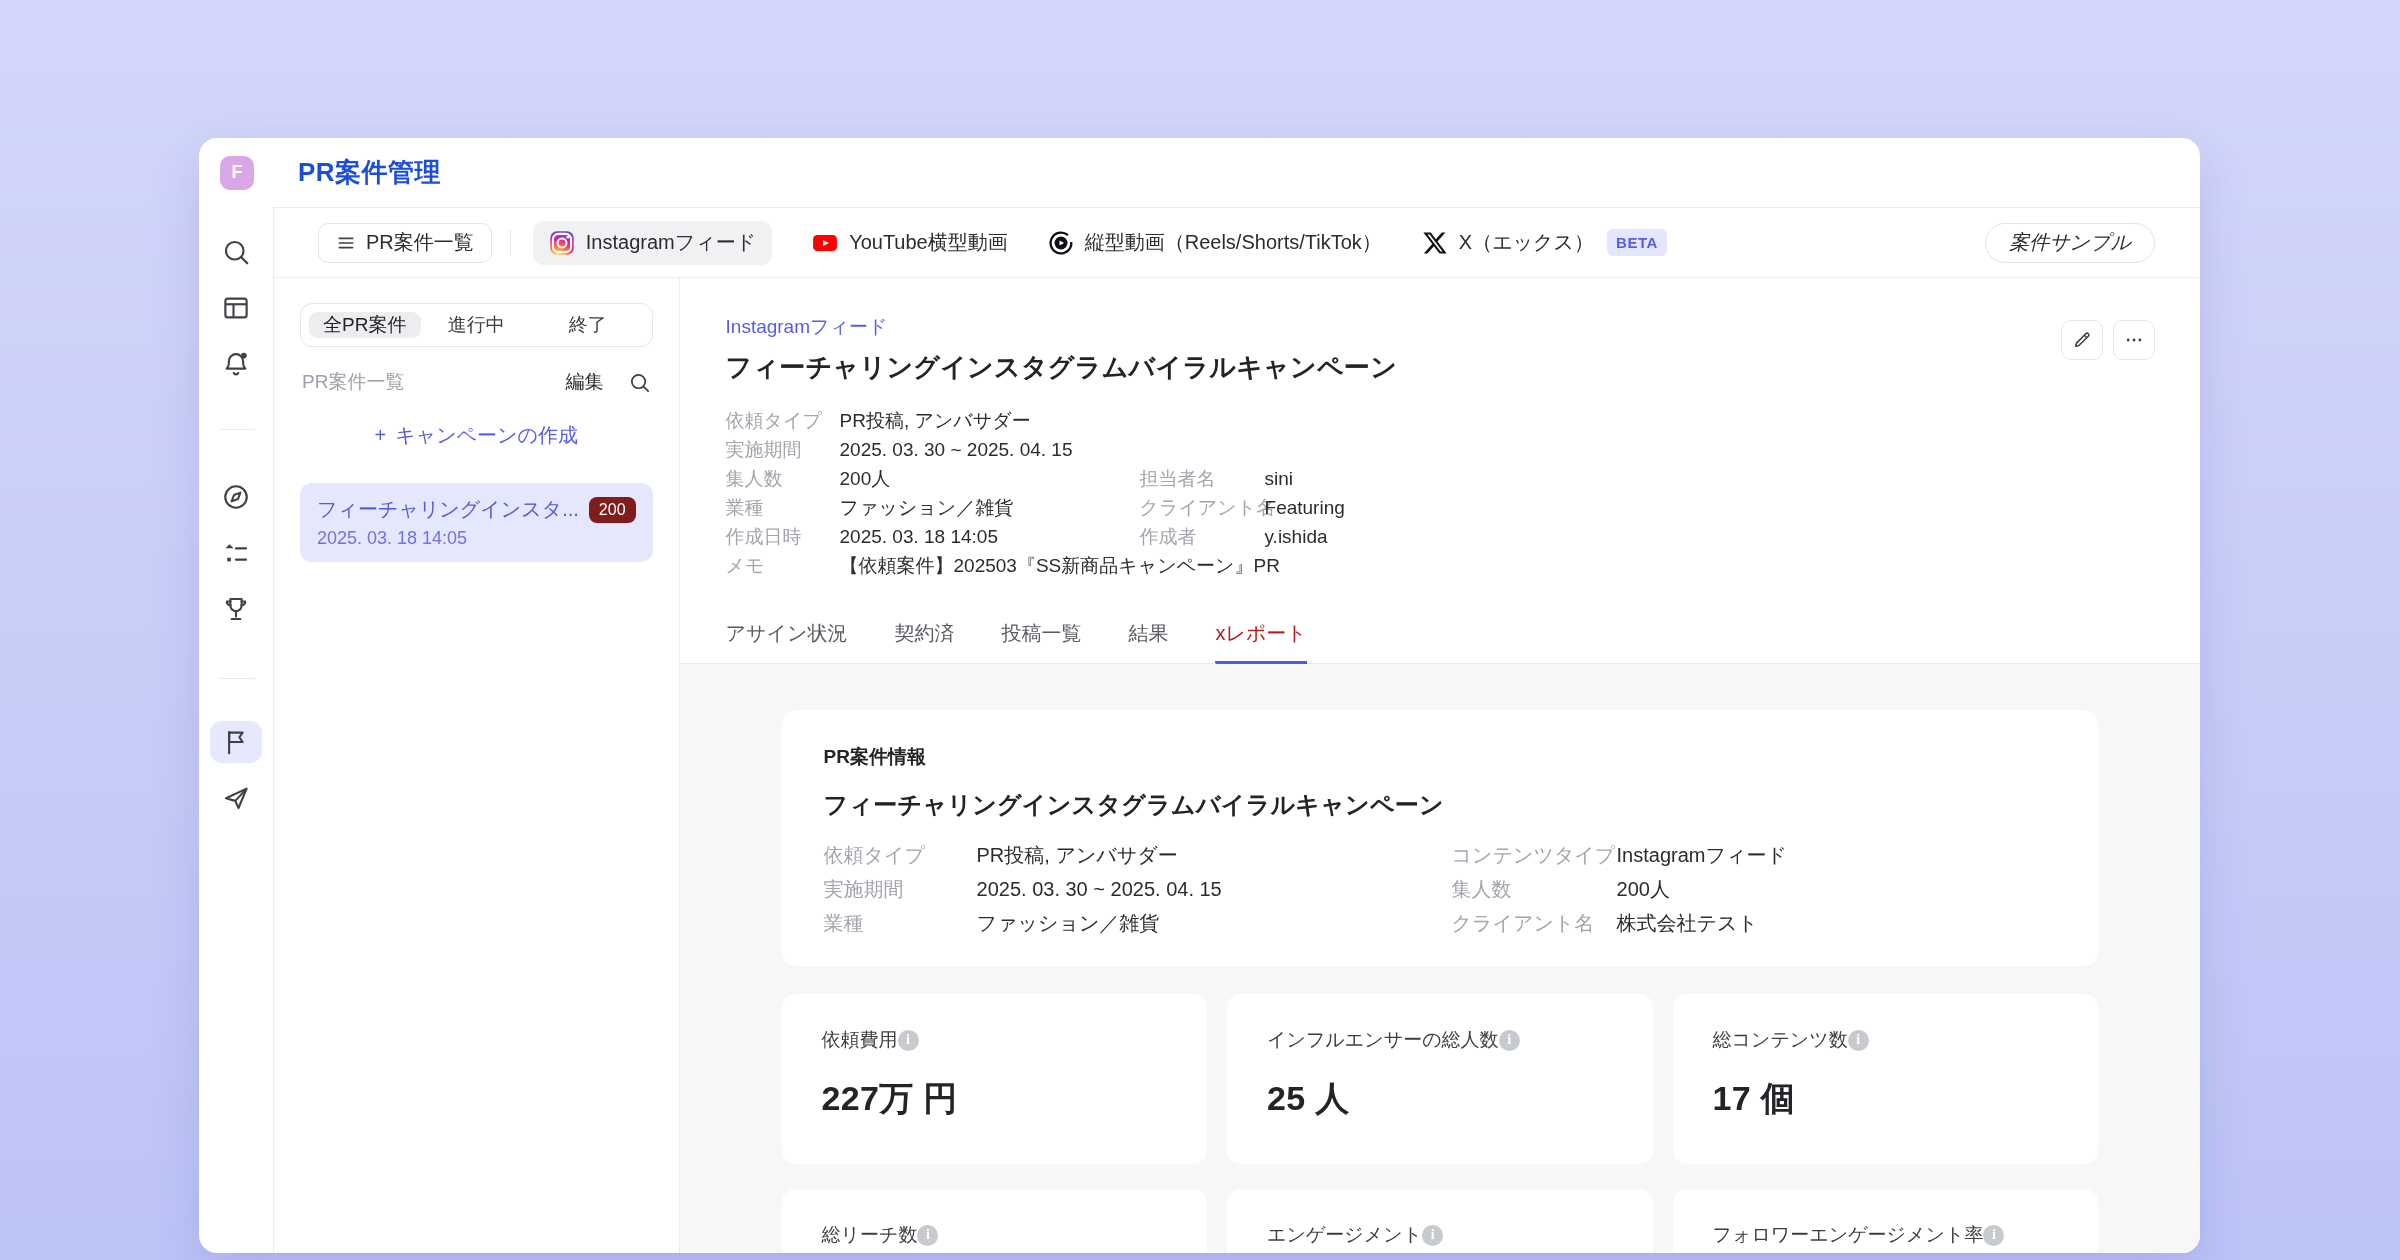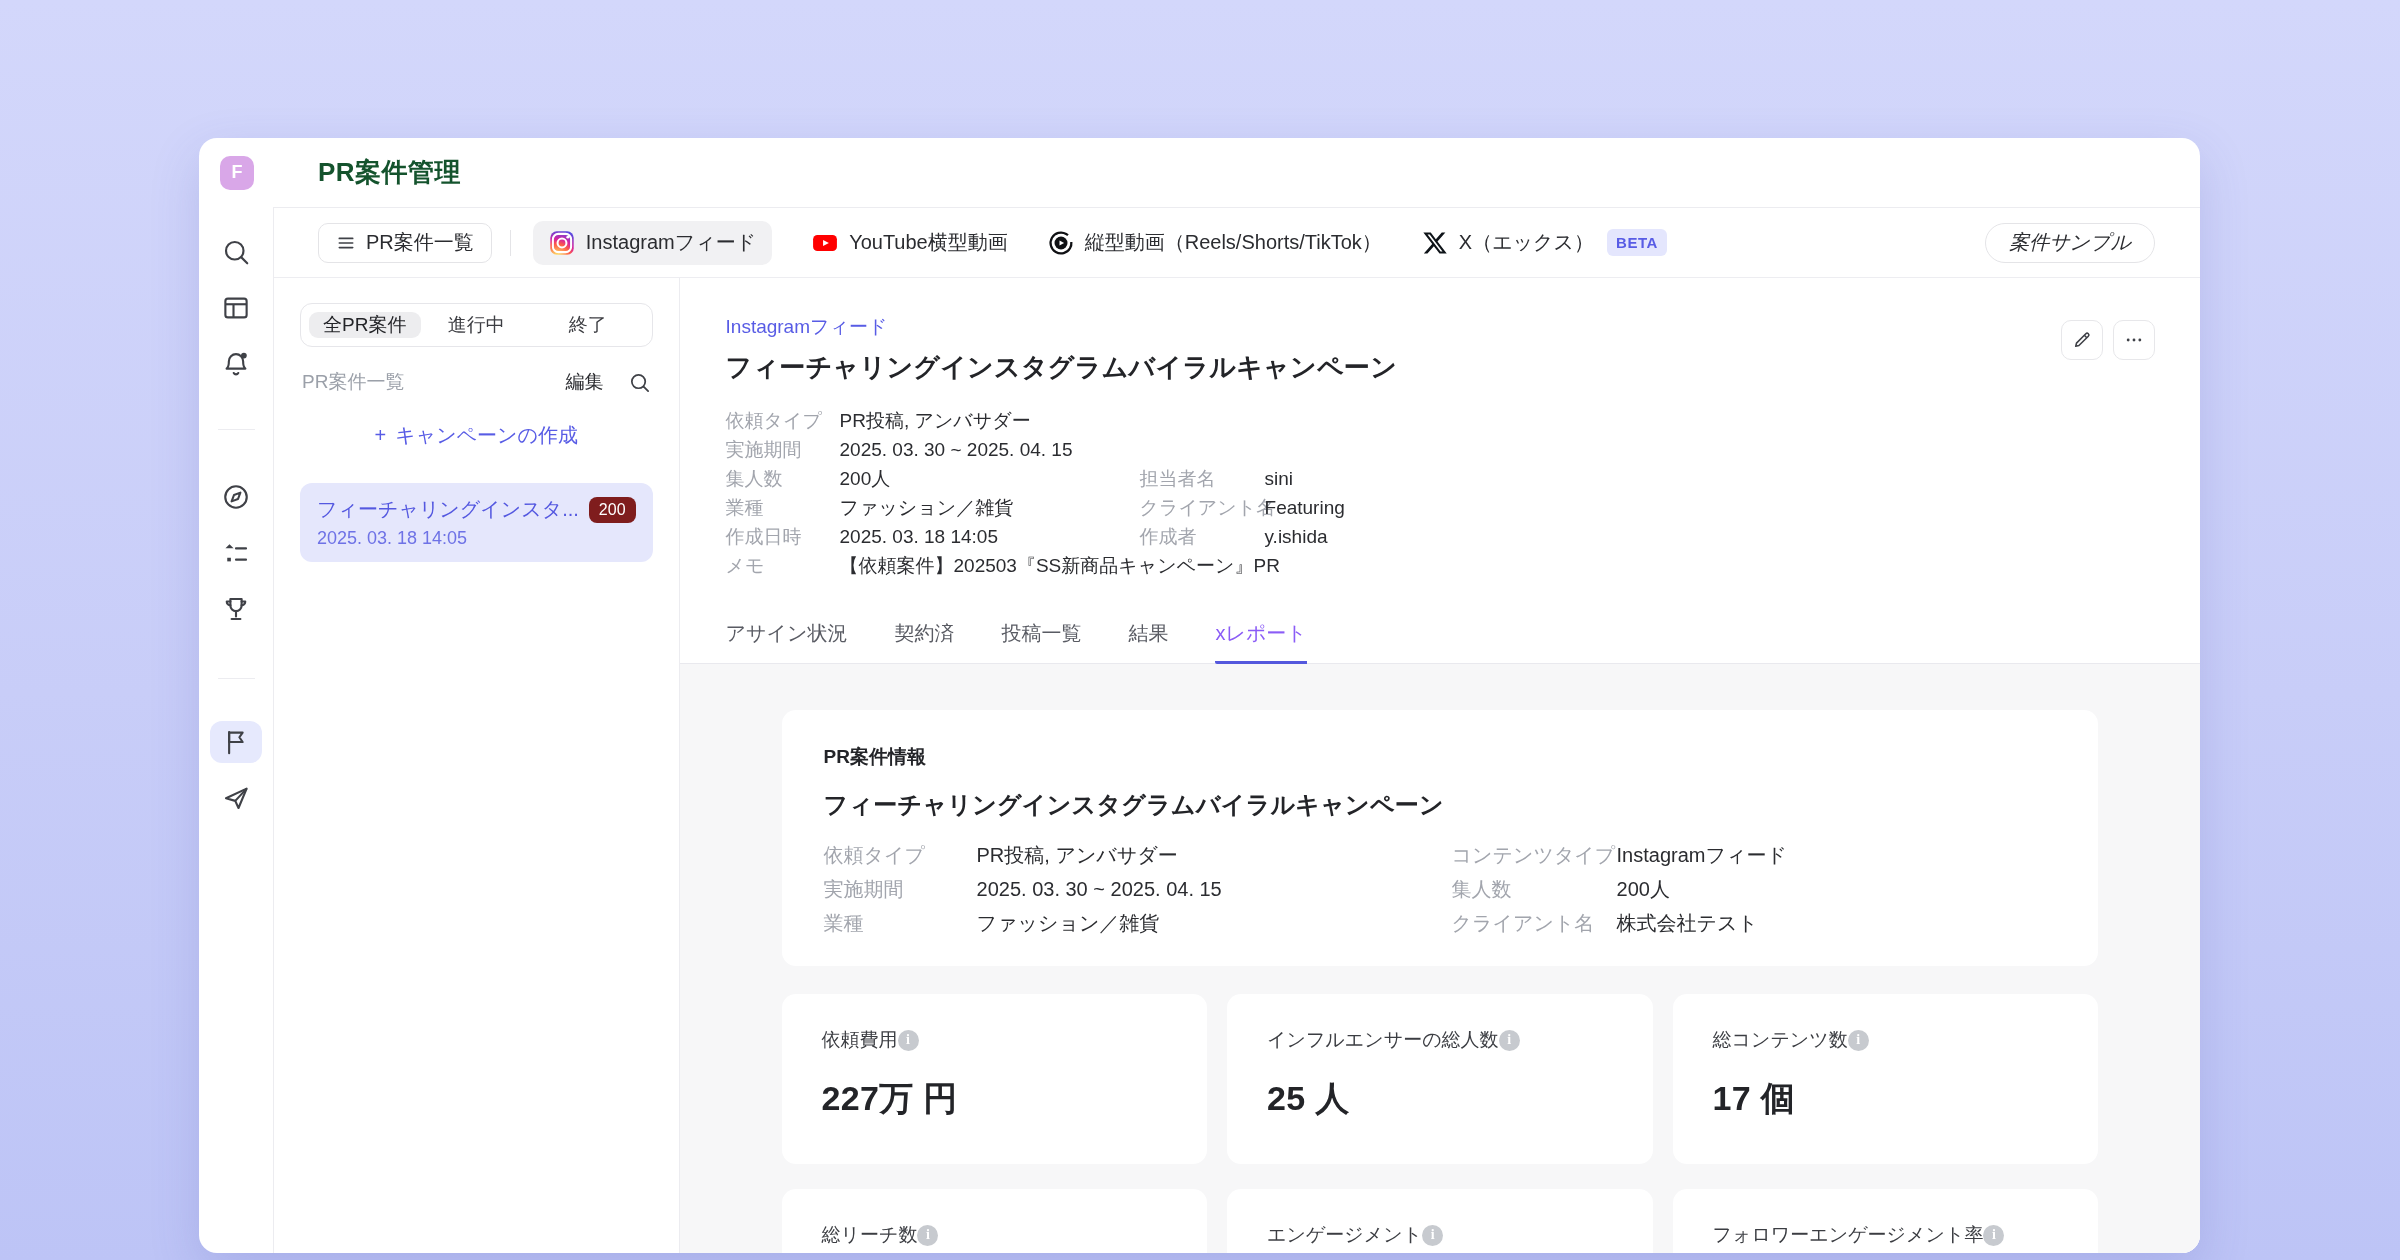--- a/index.html
+++ b/index.html
@@ -17,21 +17,21 @@
     display:flex; flex-direction:column;
   }
   
   .topbar { height:69px; flex:0 0 69px; display:flex; align-items:center; }
   .avatar {
     width:34px; height:34px; border-radius:10px; background:#d9a7e8;
     color:#fff; font-size:18px; font-weight:700;
     display:flex; align-items:center; justify-content:center;
     margin-left:21px; margin-right:0;
   }
-  .app-title { font-size:26px; font-weight:700; color:#14532d; margin-left:64px; letter-spacing:.5px; }
+  .app-title { font-size:26px; font-weight:700; color:#1d4ed8; margin-left:44px; letter-spacing:.5px; }
   
   .body-row { flex:1; display:flex; min-height:0; }
   .rail {
     flex:0 0 75px; border-right:1px solid #ececf0; position:relative;
   }
   .rail-icon {
     position:absolute; left:11px; width:52px; height:52px;
     display:flex; align-items:center; justify-content:center; border-radius:12px;
     color:#3f4147;
   }
@@ -102,21 +102,21 @@
   .icon-btn svg { width:20px; height:20px; }
   .platform-link { font-size:19px; color:#585ce5; cursor:pointer; display:inline-block; }
   .detail-title { font-size:26px; font-weight:600; color:#232428; margin-top:10px; letter-spacing:.3px; }
   .fields { margin-top:21px; margin-bottom:40px; display:grid; grid-template-columns:114px 300px 125px 1fr; }
   .fields > div { font-size:19px; line-height:29px; white-space:nowrap; }
   .f-label { color:#a2a5ad; }
   .f-value { color:#2b2c30; }
   .f-wide { grid-column:2 / 5; }
   .tabsbar { display:flex; gap:47px; padding:0 45px 0 46px; border-bottom:1px solid #e9e9ee; }
   .tab { font-size:20px; color:#595b63; padding-bottom:14px; cursor:pointer; border-bottom:3px solid transparent; margin-bottom:-1px; white-space:nowrap; }
-  .tab.active { color:#8b5cf6; border-bottom-color:#5458dd; border-bottom-left-radius:2px;text-align:center; }
+  .tab.active { color:#b91c1c; border-bottom-color:#5458dd; border-bottom-left-radius:2px;text-align:center; }
   
   .report { flex:1; background:#f7f7f8; padding:46px 102px 0 102px; min-height:0; }
   .card { background:#fff; border-radius:14px; }
   .info-card { padding:34px 42px 26px 42px; }
   .info-heading { font-size:19px; font-weight:700; color:#232428; }
   .info-name { font-size:24px; font-weight:600; color:#232428; margin-top:19px; letter-spacing:.3px; }
   .info-grid { margin-top:17px; display:grid; grid-template-columns:153px 475px 165px 1fr; }
   .info-grid > div { font-size:20px; line-height:34px; white-space:nowrap; }
   .metrics { margin-top:28px; display:grid; grid-template-columns:1fr 1fr 1fr; gap:25px 20px; }
   .metric-card { padding:33px 40px 42px 40px; }

